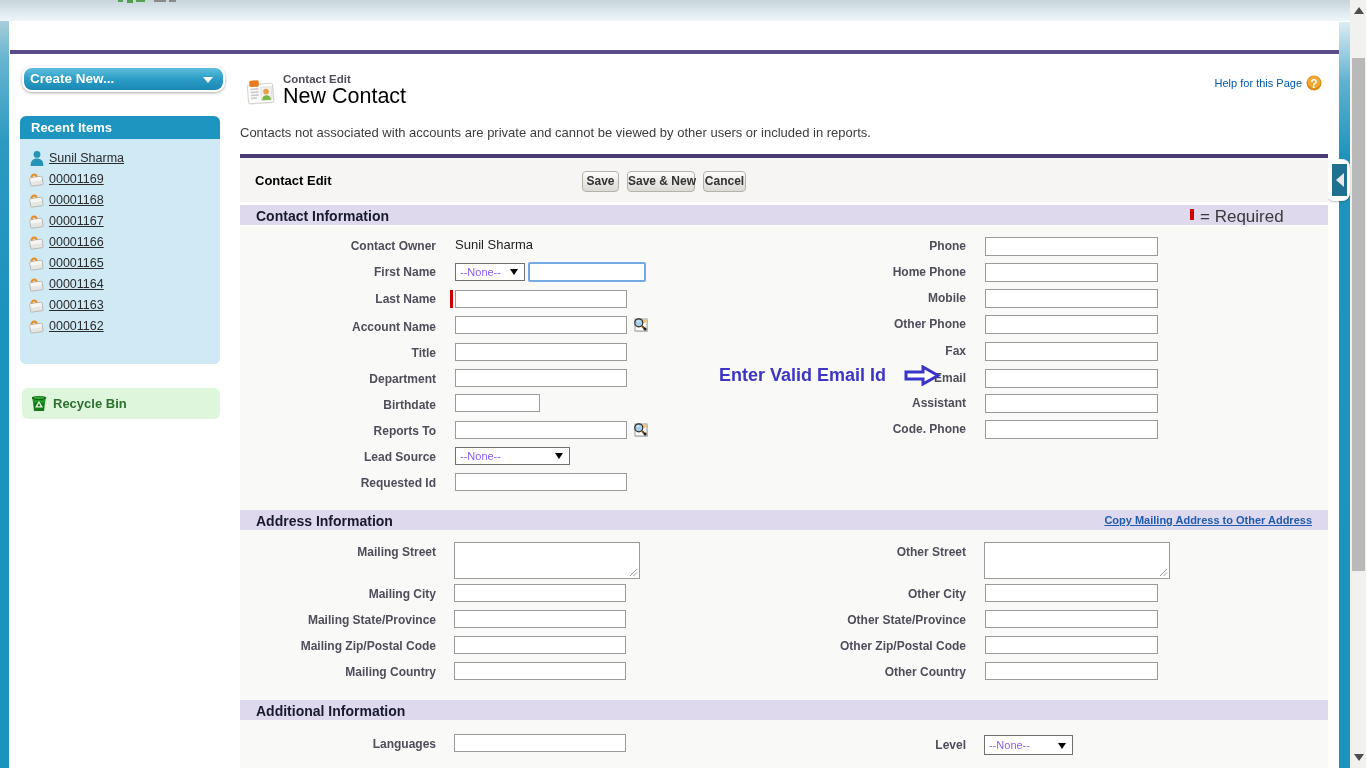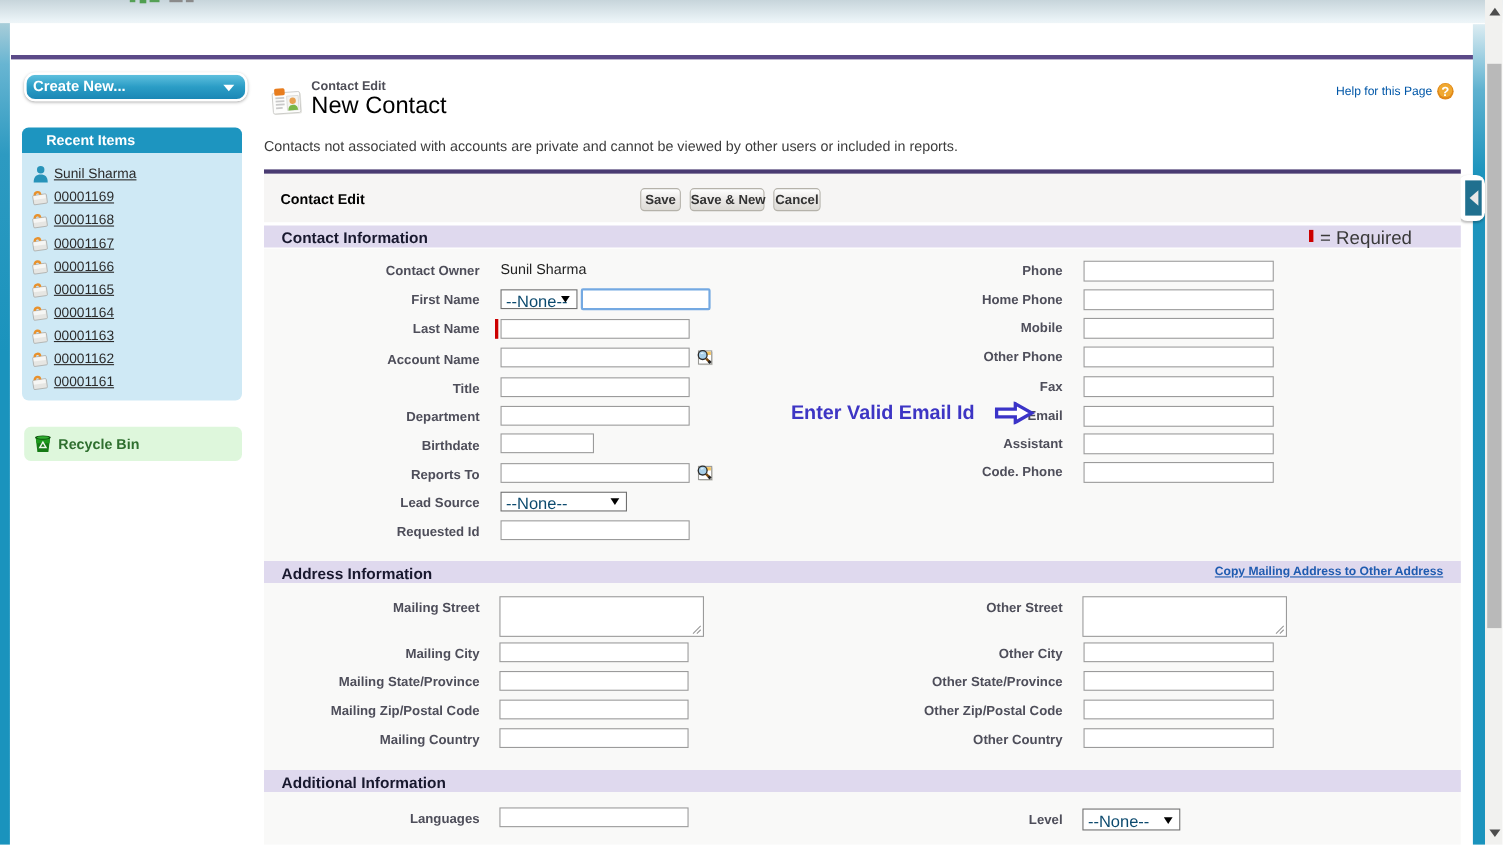--- a/index.html
+++ b/index.html
@@ -18,21 +18,21 @@
 #rightstrip{left:1339px;top:22px;width:11px;height:746px;background:linear-gradient(#dcecf2,#5fb2d0 8%,#1d94bd 18%,#1a93bd);}
 
 #sbtrack{left:1350px;top:0;width:16px;height:768px;background:#f1f1ef;}
 #sbthumb{left:1352px;top:58px;width:13px;height:513px;background:#b9b9b9;}
 .sbarrow{width:0;height:0;position:absolute;}
 #sbup{left:1354px;top:7px;border-left:5px solid transparent;border-right:5px solid transparent;border-bottom:7px solid #4d4d4d;}
 #sbdown{left:1354px;top:754px;border-left:5px solid transparent;border-right:5px solid transparent;border-top:7px solid #4d4d4d;}
 
 #btn-create{left:22px;top:66px;width:193px;height:22px;background:linear-gradient(#5fc0de,#2b9dc6 50%,#1b87b5);border:2px solid #fff;border-radius:10px;box-shadow:0 1px 3px rgba(0,0,0,0.35);color:#fff;font-size:13.5px;font-weight:bold;line-height:22px;padding-left:6px;}
 #btn-create .tri{position:absolute;right:10px;top:9px;width:0;height:0;border-left:5px solid transparent;border-right:5px solid transparent;border-top:6px solid #fff;}
-#ri-head{left:20px;top:116px;width:200px;height:23px;background:#1d95c0;border-radius:6px 6px 0 0;color:#fff;font-size:13px;font-weight:bold;line-height:24px;padding-left:22px;box-sizing:border-box;}
+#ri-head{left:20px;top:116px;width:200px;height:23px;background:#1d95c0;border-radius:6px 6px 0 0;color:#fff;font-size:13px;font-weight:bold;line-height:24px;padding-left:11px;box-sizing:border-box;}
 #ri-panel{left:20px;top:139px;width:200px;height:225px;background:#cfe9f5;border-radius:0 0 6px 6px;}
 .ri-row{position:absolute;left:0;width:200px;height:21px;}
 .ri-row a{position:absolute;left:29px;top:3px;font-size:12.5px;color:#2b2b2b;text-decoration:underline;}
 .ri-ic{position:absolute;left:7px;top:1px;}
 #recycle{left:22px;top:388px;width:198px;height:31px;background:#def7dc;border-radius:6px;}
 #recycle span{position:absolute;left:31px;top:8px;font-size:13px;font-weight:bold;color:#2f6f2f;}
 
 .h-small{font-size:11.5px;font-weight:bold;color:#4e4e57;}
 .h-big{font-size:21.5px;color:#000;}
 #helplink{font-size:11px;color:#0157a8;}
@@ -43,21 +43,21 @@
 #cblock-head b{position:absolute;left:15px;top:15px;font-size:13px;color:#000;}
 .secbar{background:#dfd9ee;width:1088px;height:20px;left:240px;}
 .secbar b{position:absolute;left:16px;top:3px;font-size:14px;color:#18182e;}
 #formbg{left:240px;top:226px;width:1088px;height:542px;background:#f9f9f8;}
 .btn{position:absolute;top:171px;height:21px;white-space:nowrap;background:linear-gradient(#ffffff,#eceae8 45%,#dddbd6);border:1px solid #b5b2aa;border-radius:4px;font-size:12px;font-weight:bold;color:#333;text-align:center;line-height:19px;box-sizing:border-box;}
 
 .lbl{position:absolute;font-size:12px;font-weight:bold;color:#4e4e5a;text-align:right;}
 .lbl-l{left:240px;width:196px;}
 .lbl-r{left:700px;width:266px;}
 .inp{position:absolute;background:#fff;border:1px solid #9b9b9b;box-sizing:border-box;}
-.sel{position:absolute;background:#fff;border:1px solid #707070;box-sizing:border-box;font-size:15px;color:#0c4a6e;white-space:nowrap;}
+.sel{position:absolute;background:#fff;border:1px solid #707070;box-sizing:border-box;font-size:11px;color:#8b5cf6;white-space:nowrap;}
 .sel .st{position:absolute;left:4px;top:2px;}
 .sel .sa{position:absolute;right:6px;top:5px;width:0;height:0;border-left:4.5px solid transparent;border-right:4.5px solid transparent;border-top:6px solid #000;}
 .redbar{position:absolute;width:3px;height:18px;background:#c00;}
 </style>
 </head>
 <body>
 <div id="page">
   <div id="topgrad" class="abs">
     <div class="abs" style="left:118px;top:0;width:5px;height:2px;background:#55a055;"></div>
     <div class="abs" style="left:127px;top:0;width:6px;height:3px;background:#4f9e4f;"></div>
@@ -155,30 +155,20 @@
     </div>
     <div class="ri-row" style="top:177px;">
       <svg class="ri-ic" style="left:8px;top:2px;" width="16" height="17" viewBox="0 0 16 17">
           <g transform="rotate(-8 8 9)">
             <rect x="2" y="6" width="12.5" height="8.5" rx="1" fill="#e6e6e3" stroke="#aaaaa6" stroke-width="0.7"></rect>
             <rect x="2.6" y="6.6" width="11" height="3.4" fill="#f6f6f4"></rect>
             <path d="M4 6 C4 2.6 9 2.6 9 6" fill="none" stroke="#e8912c" stroke-width="2.2"></path>
           </g>
         </svg>
       <a>00001162</a>
-    </div>
-    <div class="ri-row" style="top:198px;">
-      <svg class="ri-ic" style="left:8px;top:2px;" width="16" height="17" viewBox="0 0 16 17">
-          <g transform="rotate(-8 8 9)">
-            <rect x="2" y="6" width="12.5" height="8.5" rx="1" fill="#e6e6e3" stroke="#aaaaa6" stroke-width="0.7"></rect>
-            <rect x="2.6" y="6.6" width="11" height="3.4" fill="#f6f6f4"></rect>
-            <path d="M4 6 C4 2.6 9 2.6 9 6" fill="none" stroke="#e8912c" stroke-width="2.2"></path>
-          </g>
-        </svg>
-      <a>00001161</a>
     </div>
   </div>
   <div id="recycle" class="abs">
     <svg class="abs" style="left:9px;top:7px;" width="16" height="17" viewBox="0 0 16 17">
         <path d="M1.5 3 L14.5 3 L13 16 L3 16 Z" fill="#157a15"></path>
         <path d="M1.5 3 L14.5 3 L14 8 L2.2 8 Z" fill="#1d9a1d"></path>
         <ellipse cx="8" cy="2.8" rx="7.2" ry="1.9" fill="#0d4f0d"></ellipse>
         <ellipse cx="8" cy="2.7" rx="5.6" ry="1.2" fill="#2fae2f"></ellipse>
         <path d="M8 7 L10.8 11.8 L5.2 11.8 Z" fill="none" stroke="#eaf7ea" stroke-width="1.3"></path>
       </svg>

